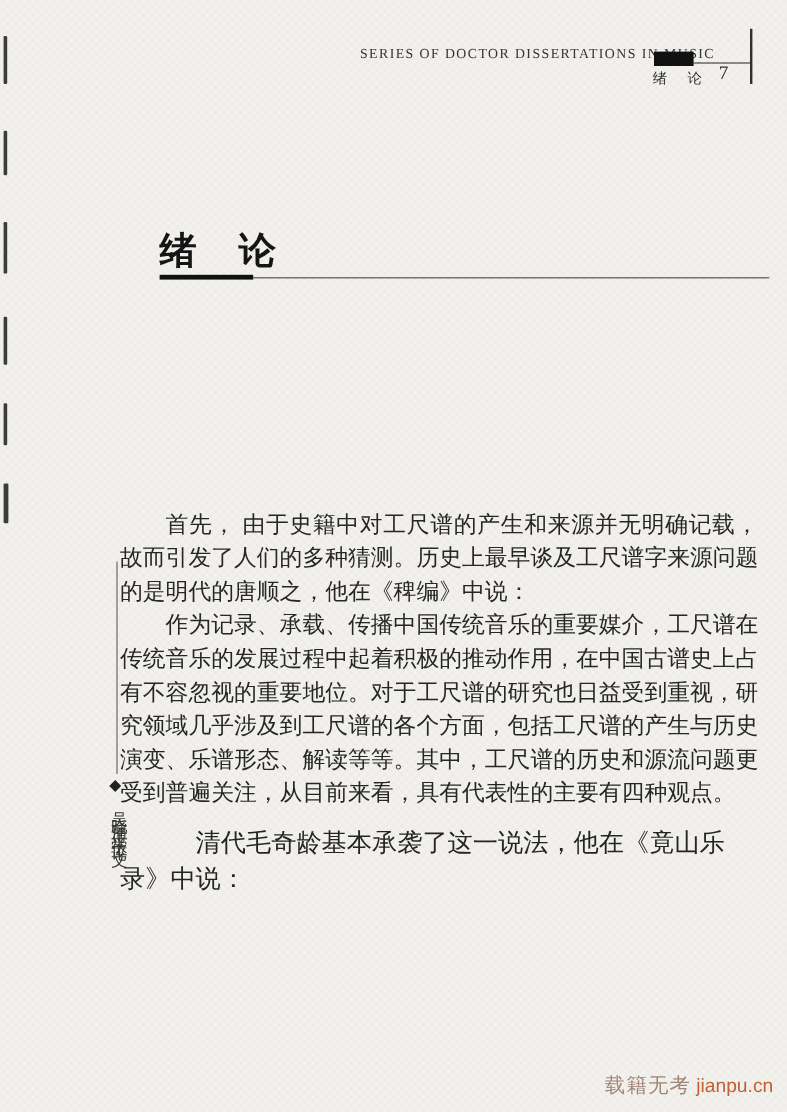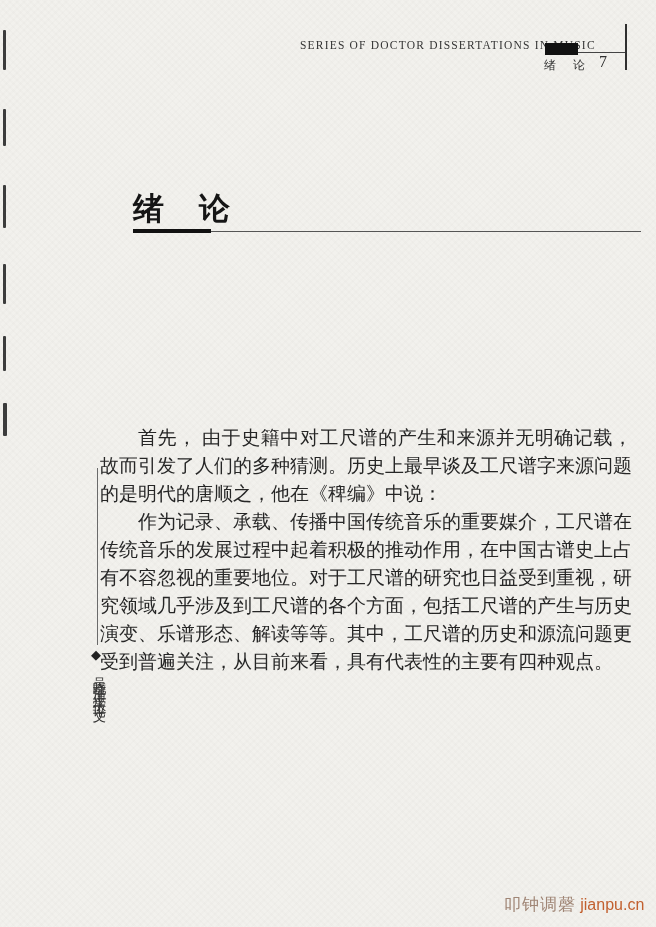--- a/index.html
+++ b/index.html
@@ -138,20 +138,21 @@
   <div class="title-underline-thick"></div>
   <div class="title-underline-thin"></div>
 
   <div class="spine-line"></div>
   <div class="spine-diamond">◆</div>
   <div class="spine-text">吴晓萍博士学位论文</div>
 
   <div class="text-block">
     <p class="body-para">首先， 由于史籍中对工尺谱的产生和来源并无明确记载，故而引发了人们的多种猜测。历史上最早谈及工尺谱字来源问题的是明代的唐顺之，他在《稗编》中说：</p>
     <p class="body-para">作为记录、承载、传播中国传统音乐的重要媒介，工尺谱在传统音乐的发展过程中起着积极的推动作用，在中国古谱史上占有不容忽视的重要地位。对于工尺谱的研究也日益受到重视，研究领域几乎涉及到工尺谱的各个方面，包括工尺谱的产生与历史演变、乐谱形态、解读等等。其中，工尺谱的历史和源流问题更受到普遍关注，从目前来看，具有代表性的主要有四种观点。</p>
+    <p class="closing-para">清代毛奇龄基本承袭了这一说法，他在《竟山乐录》中说：</p>
   </div>
 
   <div class="watermark">
-    <span class="wm-cn">叩钟调磬</span>
+    <span class="wm-cn">载籍无考</span>
     <span class="wm-url">jianpu.cn</span>
   </div>
 
 </div>
 
 </body></html>

